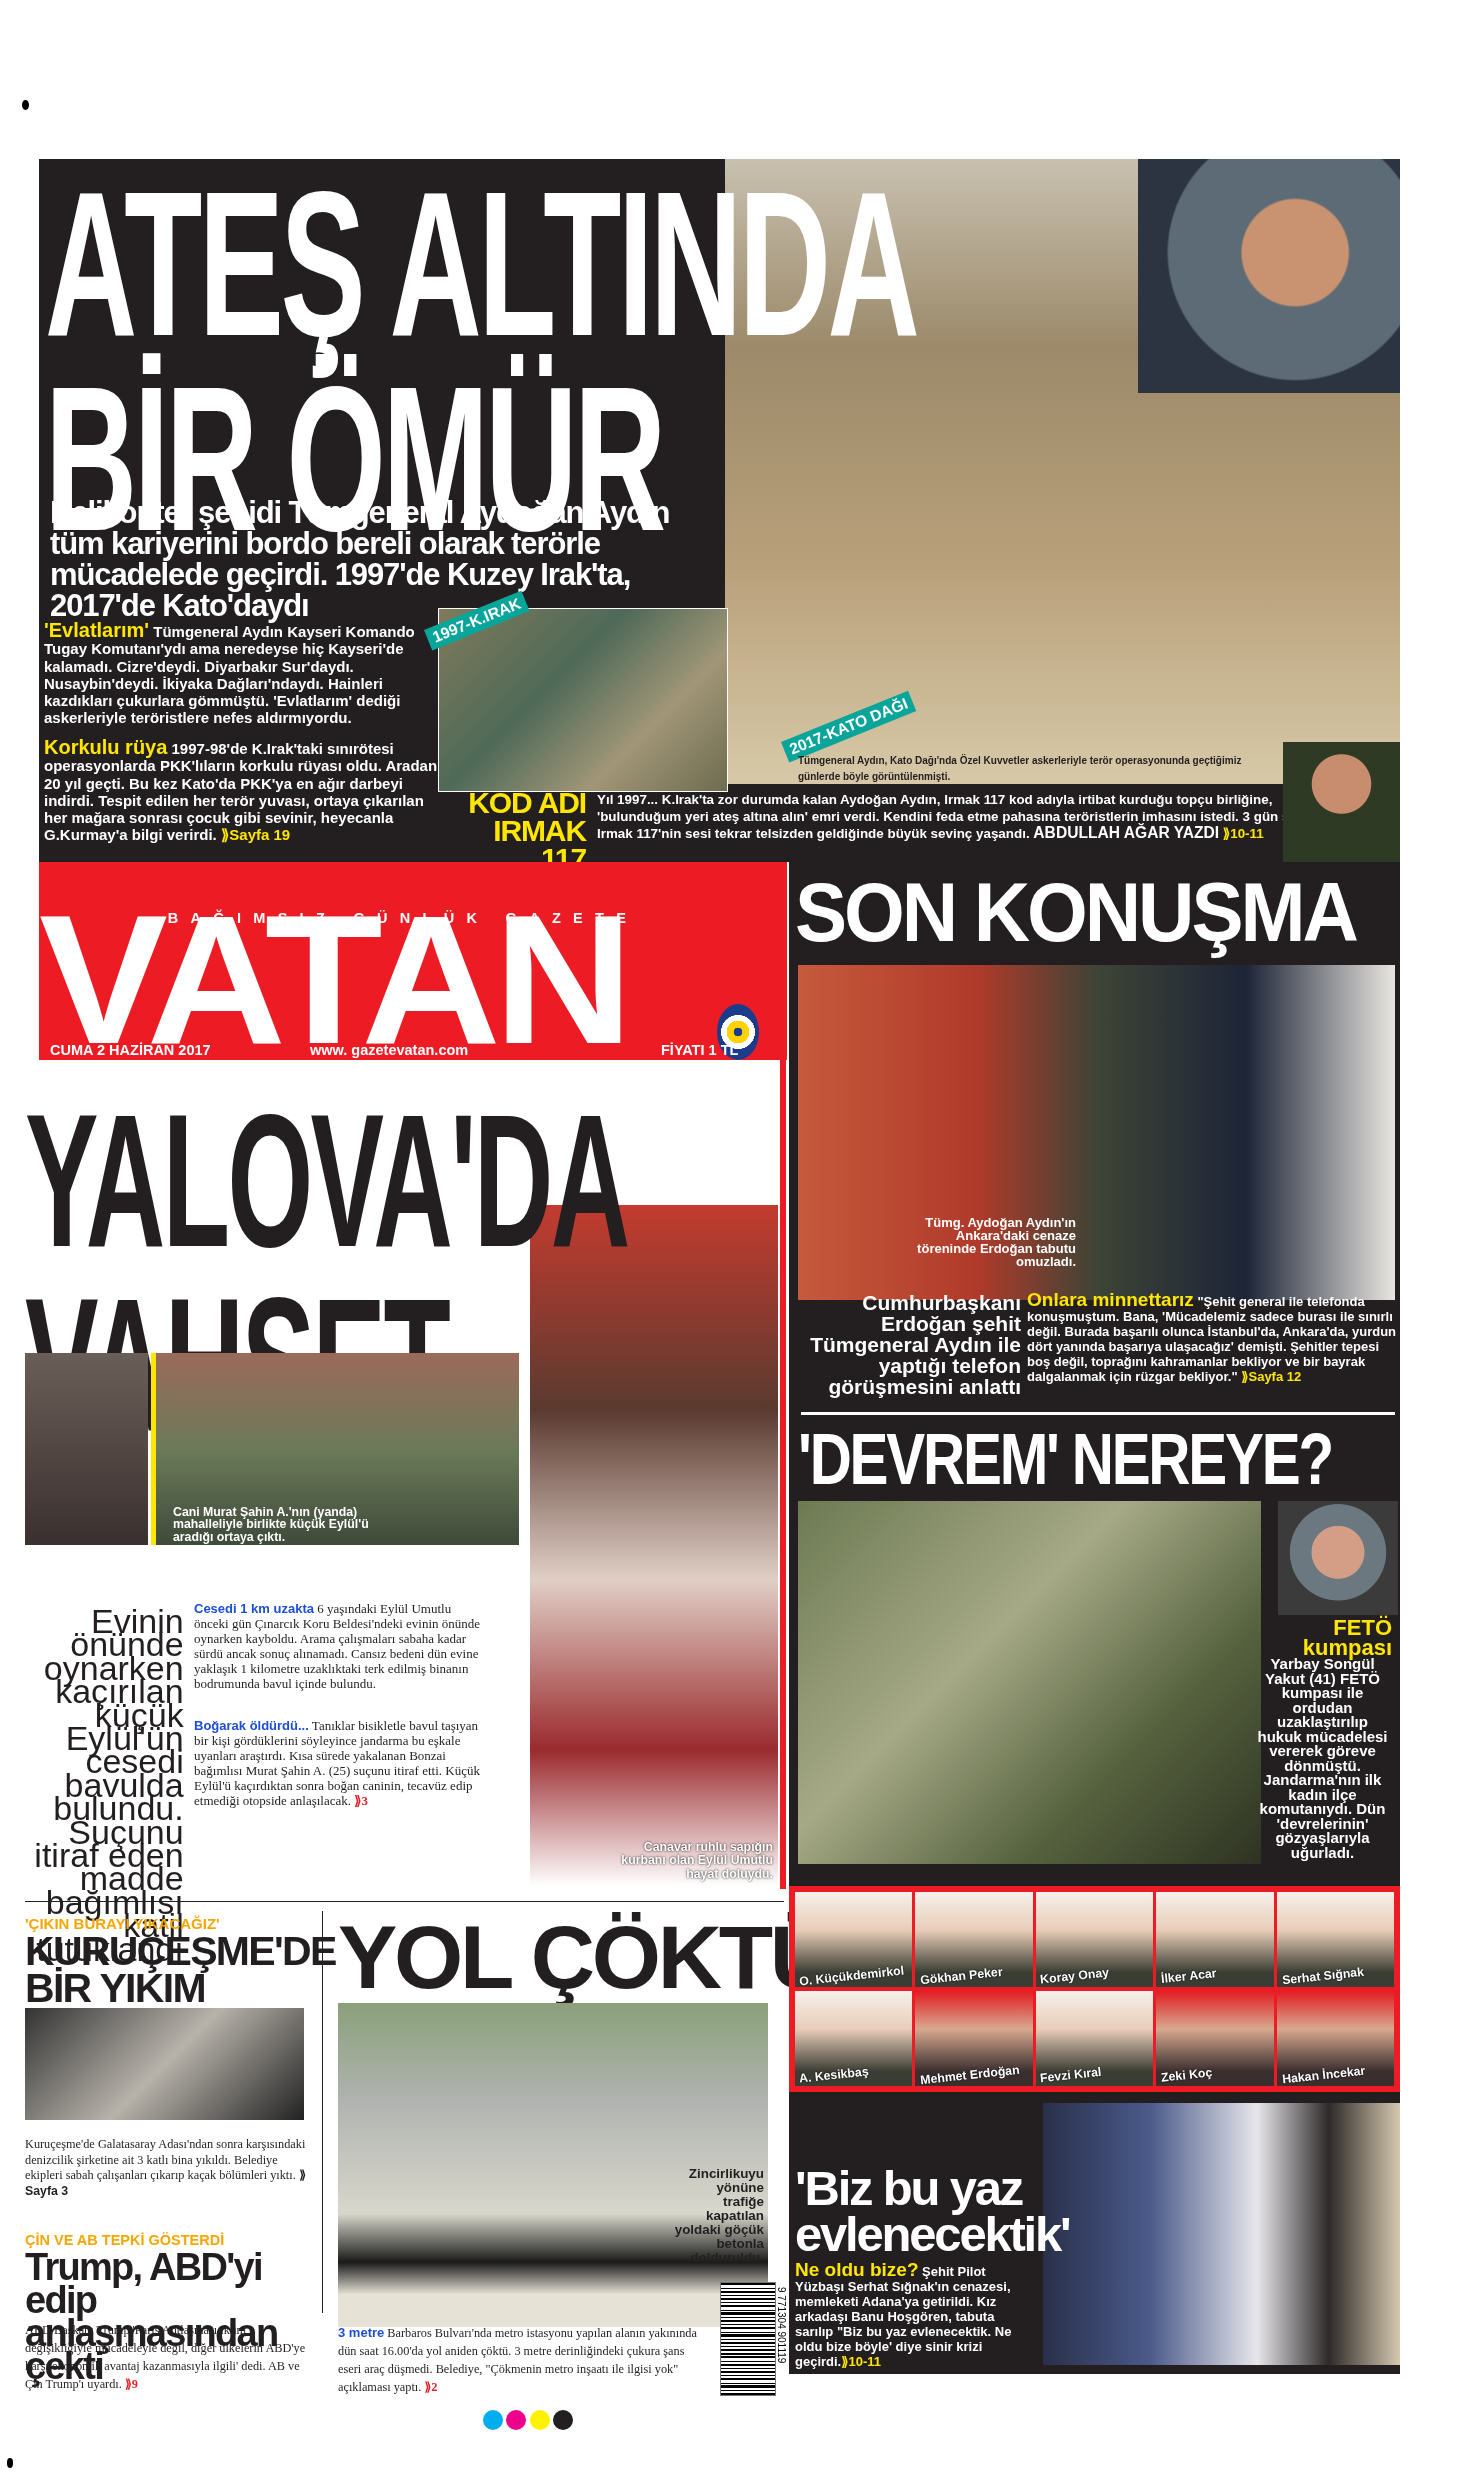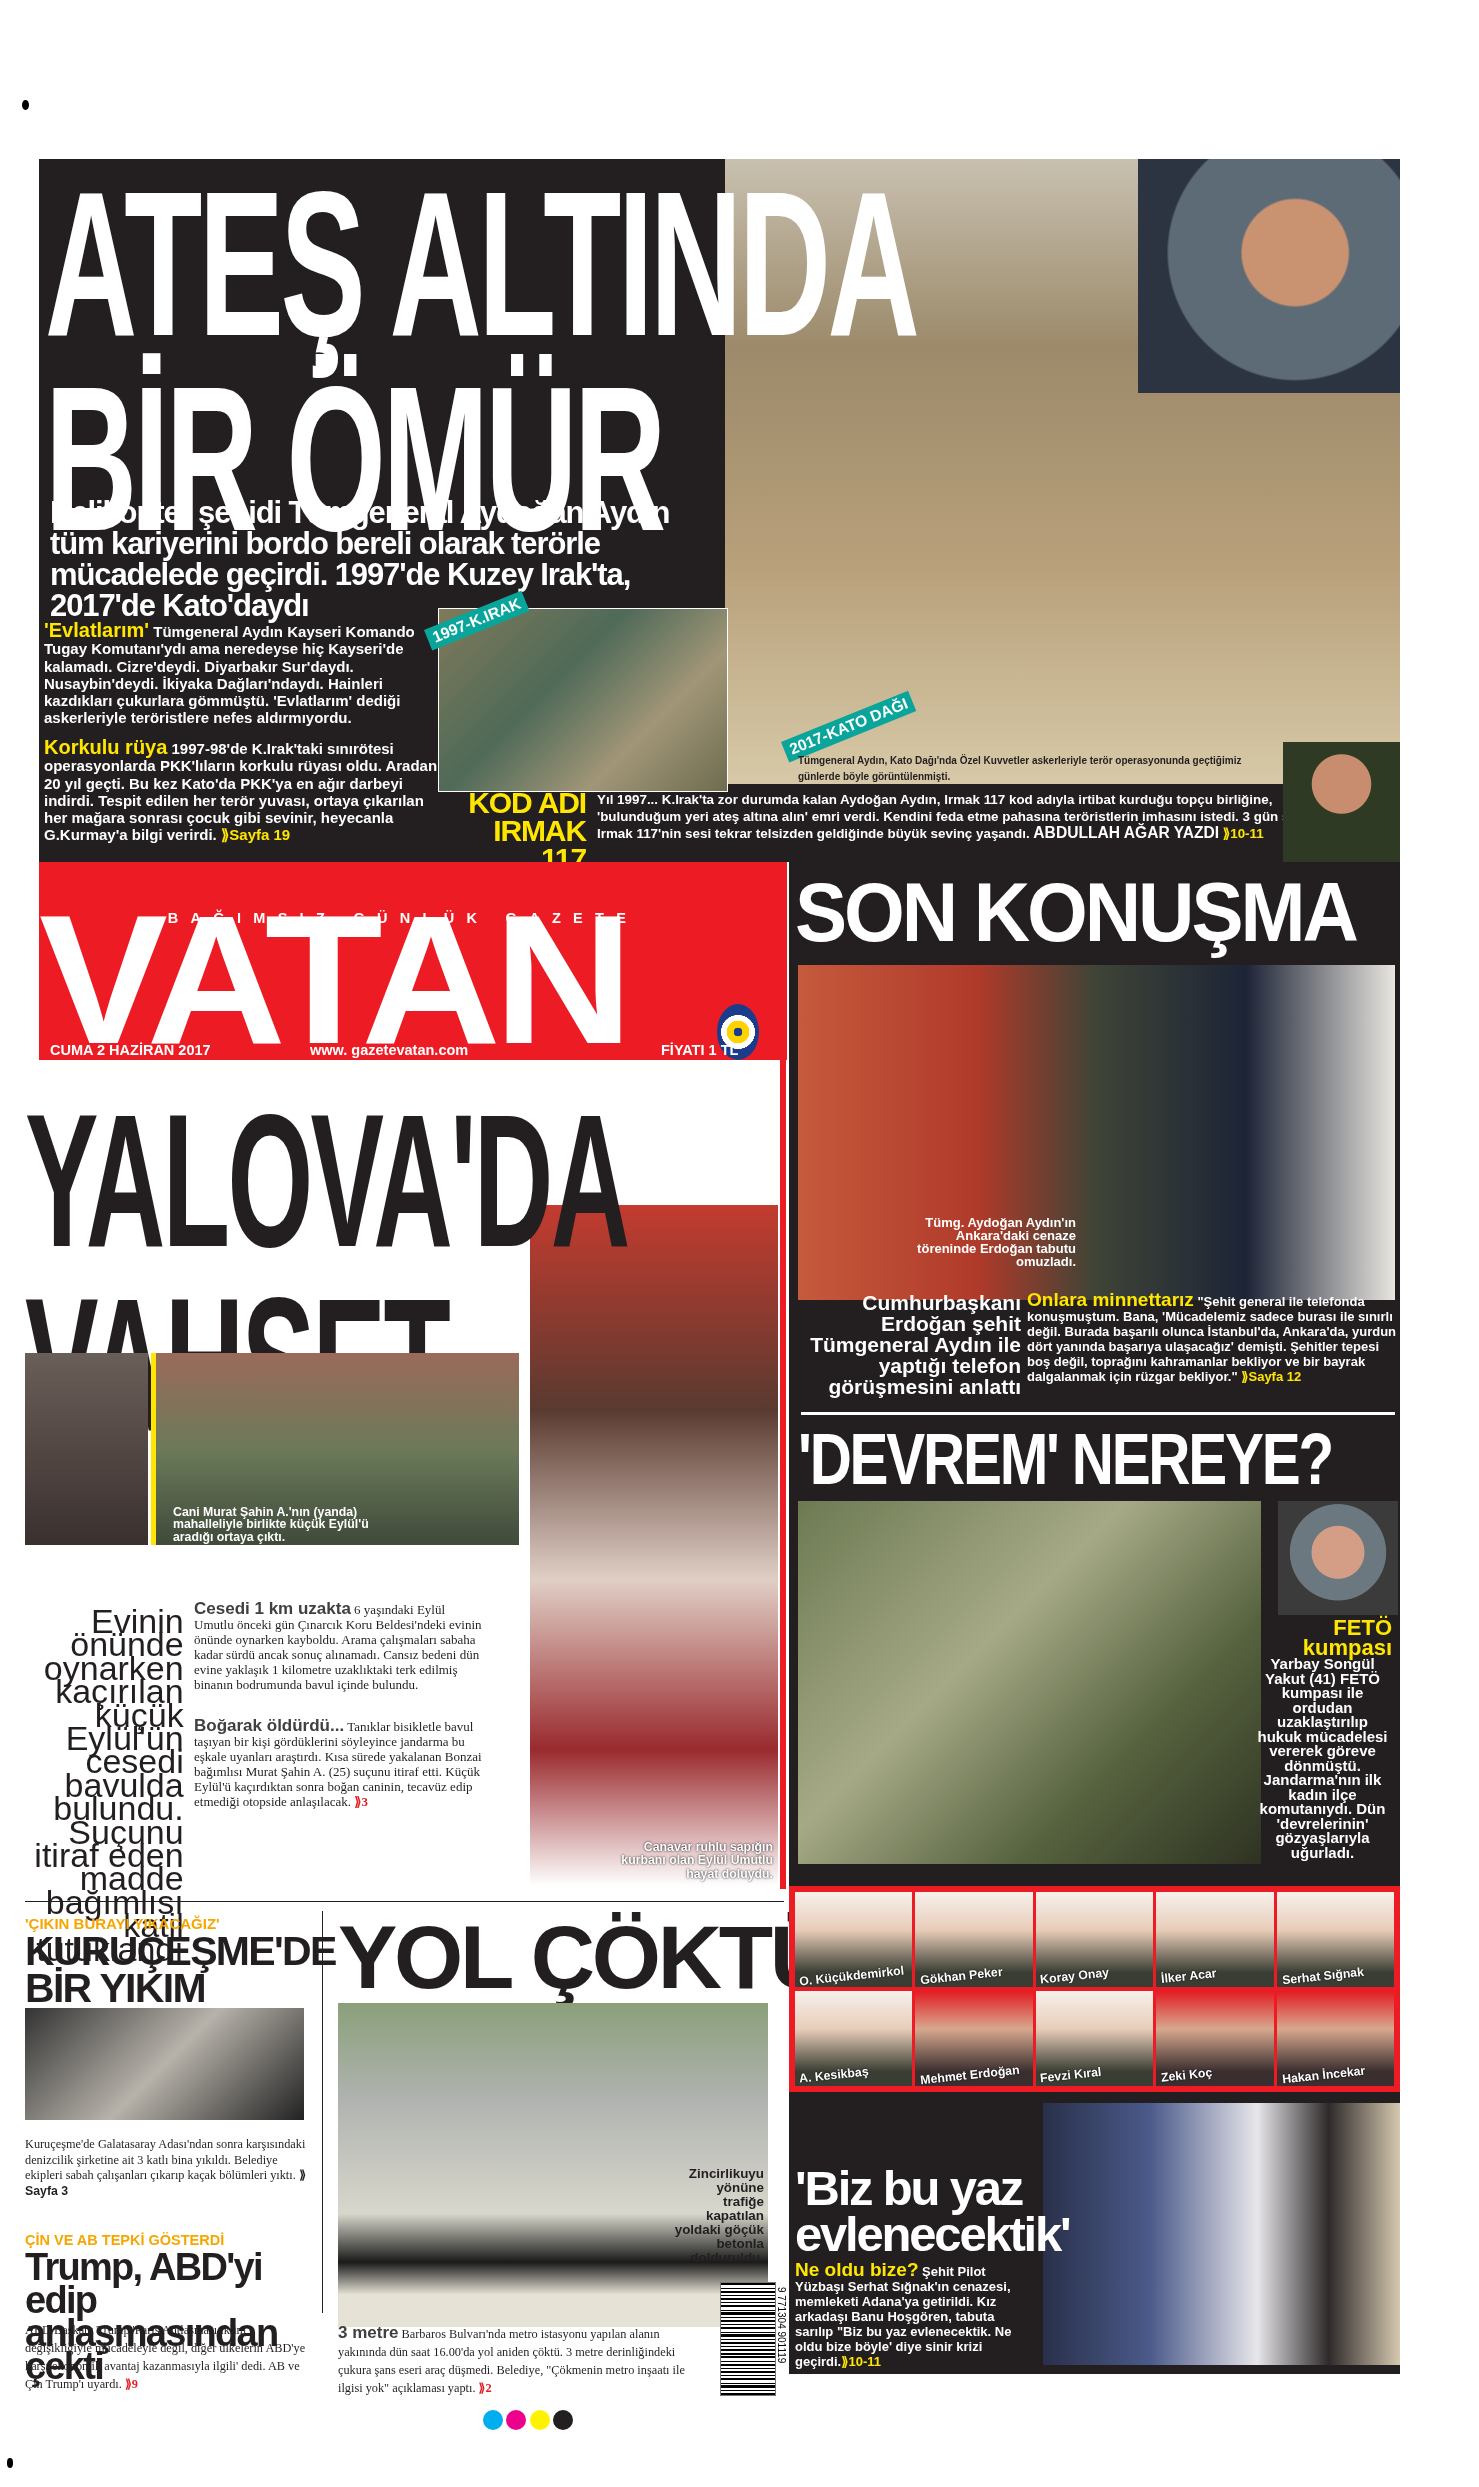--- a/index.html
+++ b/index.html
@@ -44,21 +44,21 @@
   #yalova-title { left: 25px; top: 1088px; color: #231f20; font-size: 190px; line-height: 184px; font-weight: 900; transform: scaleX(0.58); transform-origin: left top; letter-spacing: -4.5px; white-space: nowrap; }
   #red-rule { left: 780px; top: 862px; width: 5.6px; height: 1027px; background: #ed1c24; }
   #photo-girl { left: 530px; top: 1205px; width: 248px; height: 681px; background: linear-gradient(180deg,#c43b2f 0%,#5a3a30 30%,#e0cfc6 55%,#9a2a2e 80%,#fff 100%); }
   #photo-suspect { left: 25px; top: 1353px; width: 123px; height: 192px; background: linear-gradient(180deg,#6a5e58,#3a302e); }
   #photo-crowd { left: 151px; top: 1353px; width: 368px; height: 192px; background: linear-gradient(180deg,#9a6a5a,#6c7a5a 50%,#3f4a3a); border-left: 5.6px solid #ffe600; }
   #caption-suspect { left: 173px; top: 1506px; width: 223px; color: #fff; font-size: 12.3px; line-height: 12.3px; font-weight: bold; }
   #yalova-deck { left: 16.7px; top: 1610px; width: 167px; text-align: right; font-size: 34px; line-height: 23.4px; color: #231f20; }
   #yalova-body1, #yalova-body2 { left: 194px; width: 290px; font-size: 13px; line-height: 15px; color: #231f20; }
   #yalova-body1 { top: 1601px; }
   #yalova-body2 { top: 1718px; }
-  .lead-red { color: #404040; font-family: "Liberation Sans", sans-serif; font-weight: bold; font-size: 17px; }
+  .lead-red { color: #1d4ed8; font-family: "Liberation Sans", sans-serif; font-weight: bold; font-size: 13px; }
   #caption-girl { left: 600px; top: 1841px; width: 173px; text-align: right; color: #fff; font-size: 12.3px; line-height: 13.4px; font-weight: bold; text-shadow: 0 0 2.2px #000; }
   #section-rule { left: 25px; top: 1901px; width: 759px; height: 1.1px; background: #231f20; }
 
   
   #kuru-kicker { left: 25px; top: 1915px; color: #f7a600; font-size: 15px; font-weight: bold; }
   #kuru-title { left: 25px; top: 1933px; color: #231f20; font-size: 41px; line-height: 37px; font-weight: bold; letter-spacing: -1.7px; }
   #photo-kuru { left: 25px; top: 2008px; width: 279px; height: 112px; background: linear-gradient(135deg,#333,#b7b2aa 50%,#222); }
   #kuru-body { left: 25px; top: 2137px; width: 285px; font-size: 12.3px; line-height: 15.6px; color: #231f20; }
   #trump-kicker { left: 25px; top: 2232px; color: #f7a600; font-size: 14.5px; font-weight: bold; }
   #trump-title { left: 25px; top: 2251px; color: #231f20; font-size: 38px; line-height: 33px; font-weight: bold; letter-spacing: -1.7px; }

